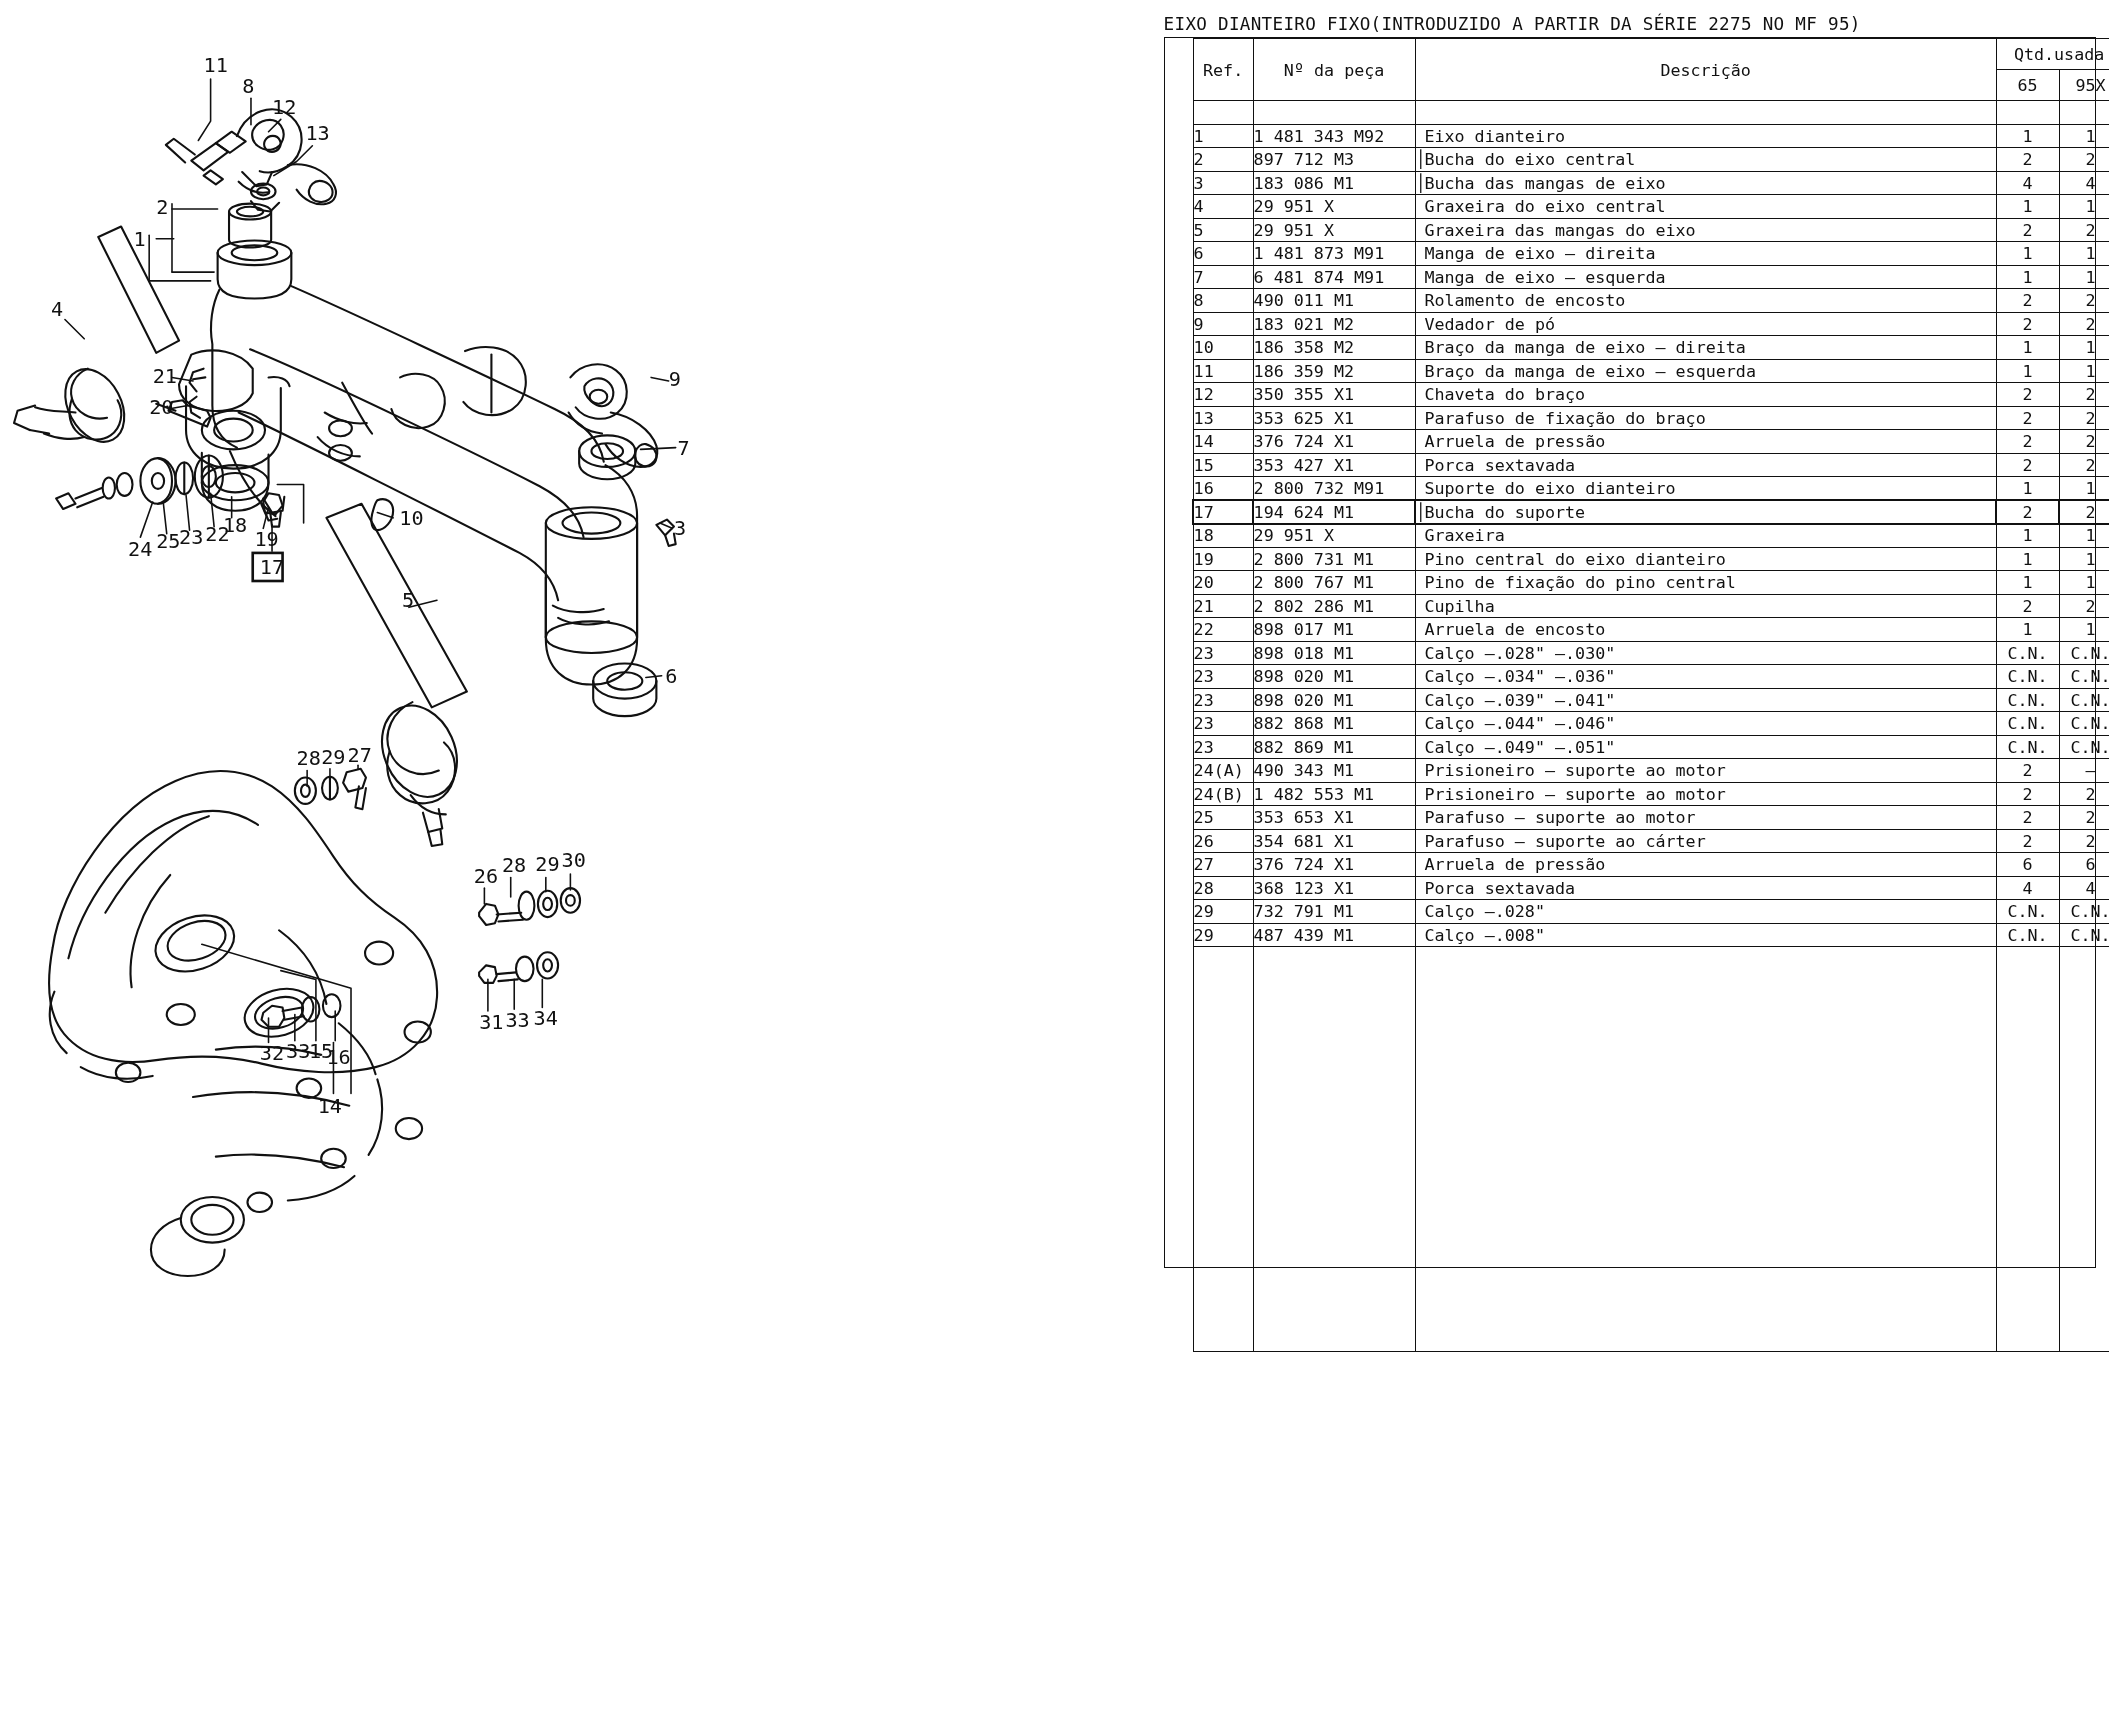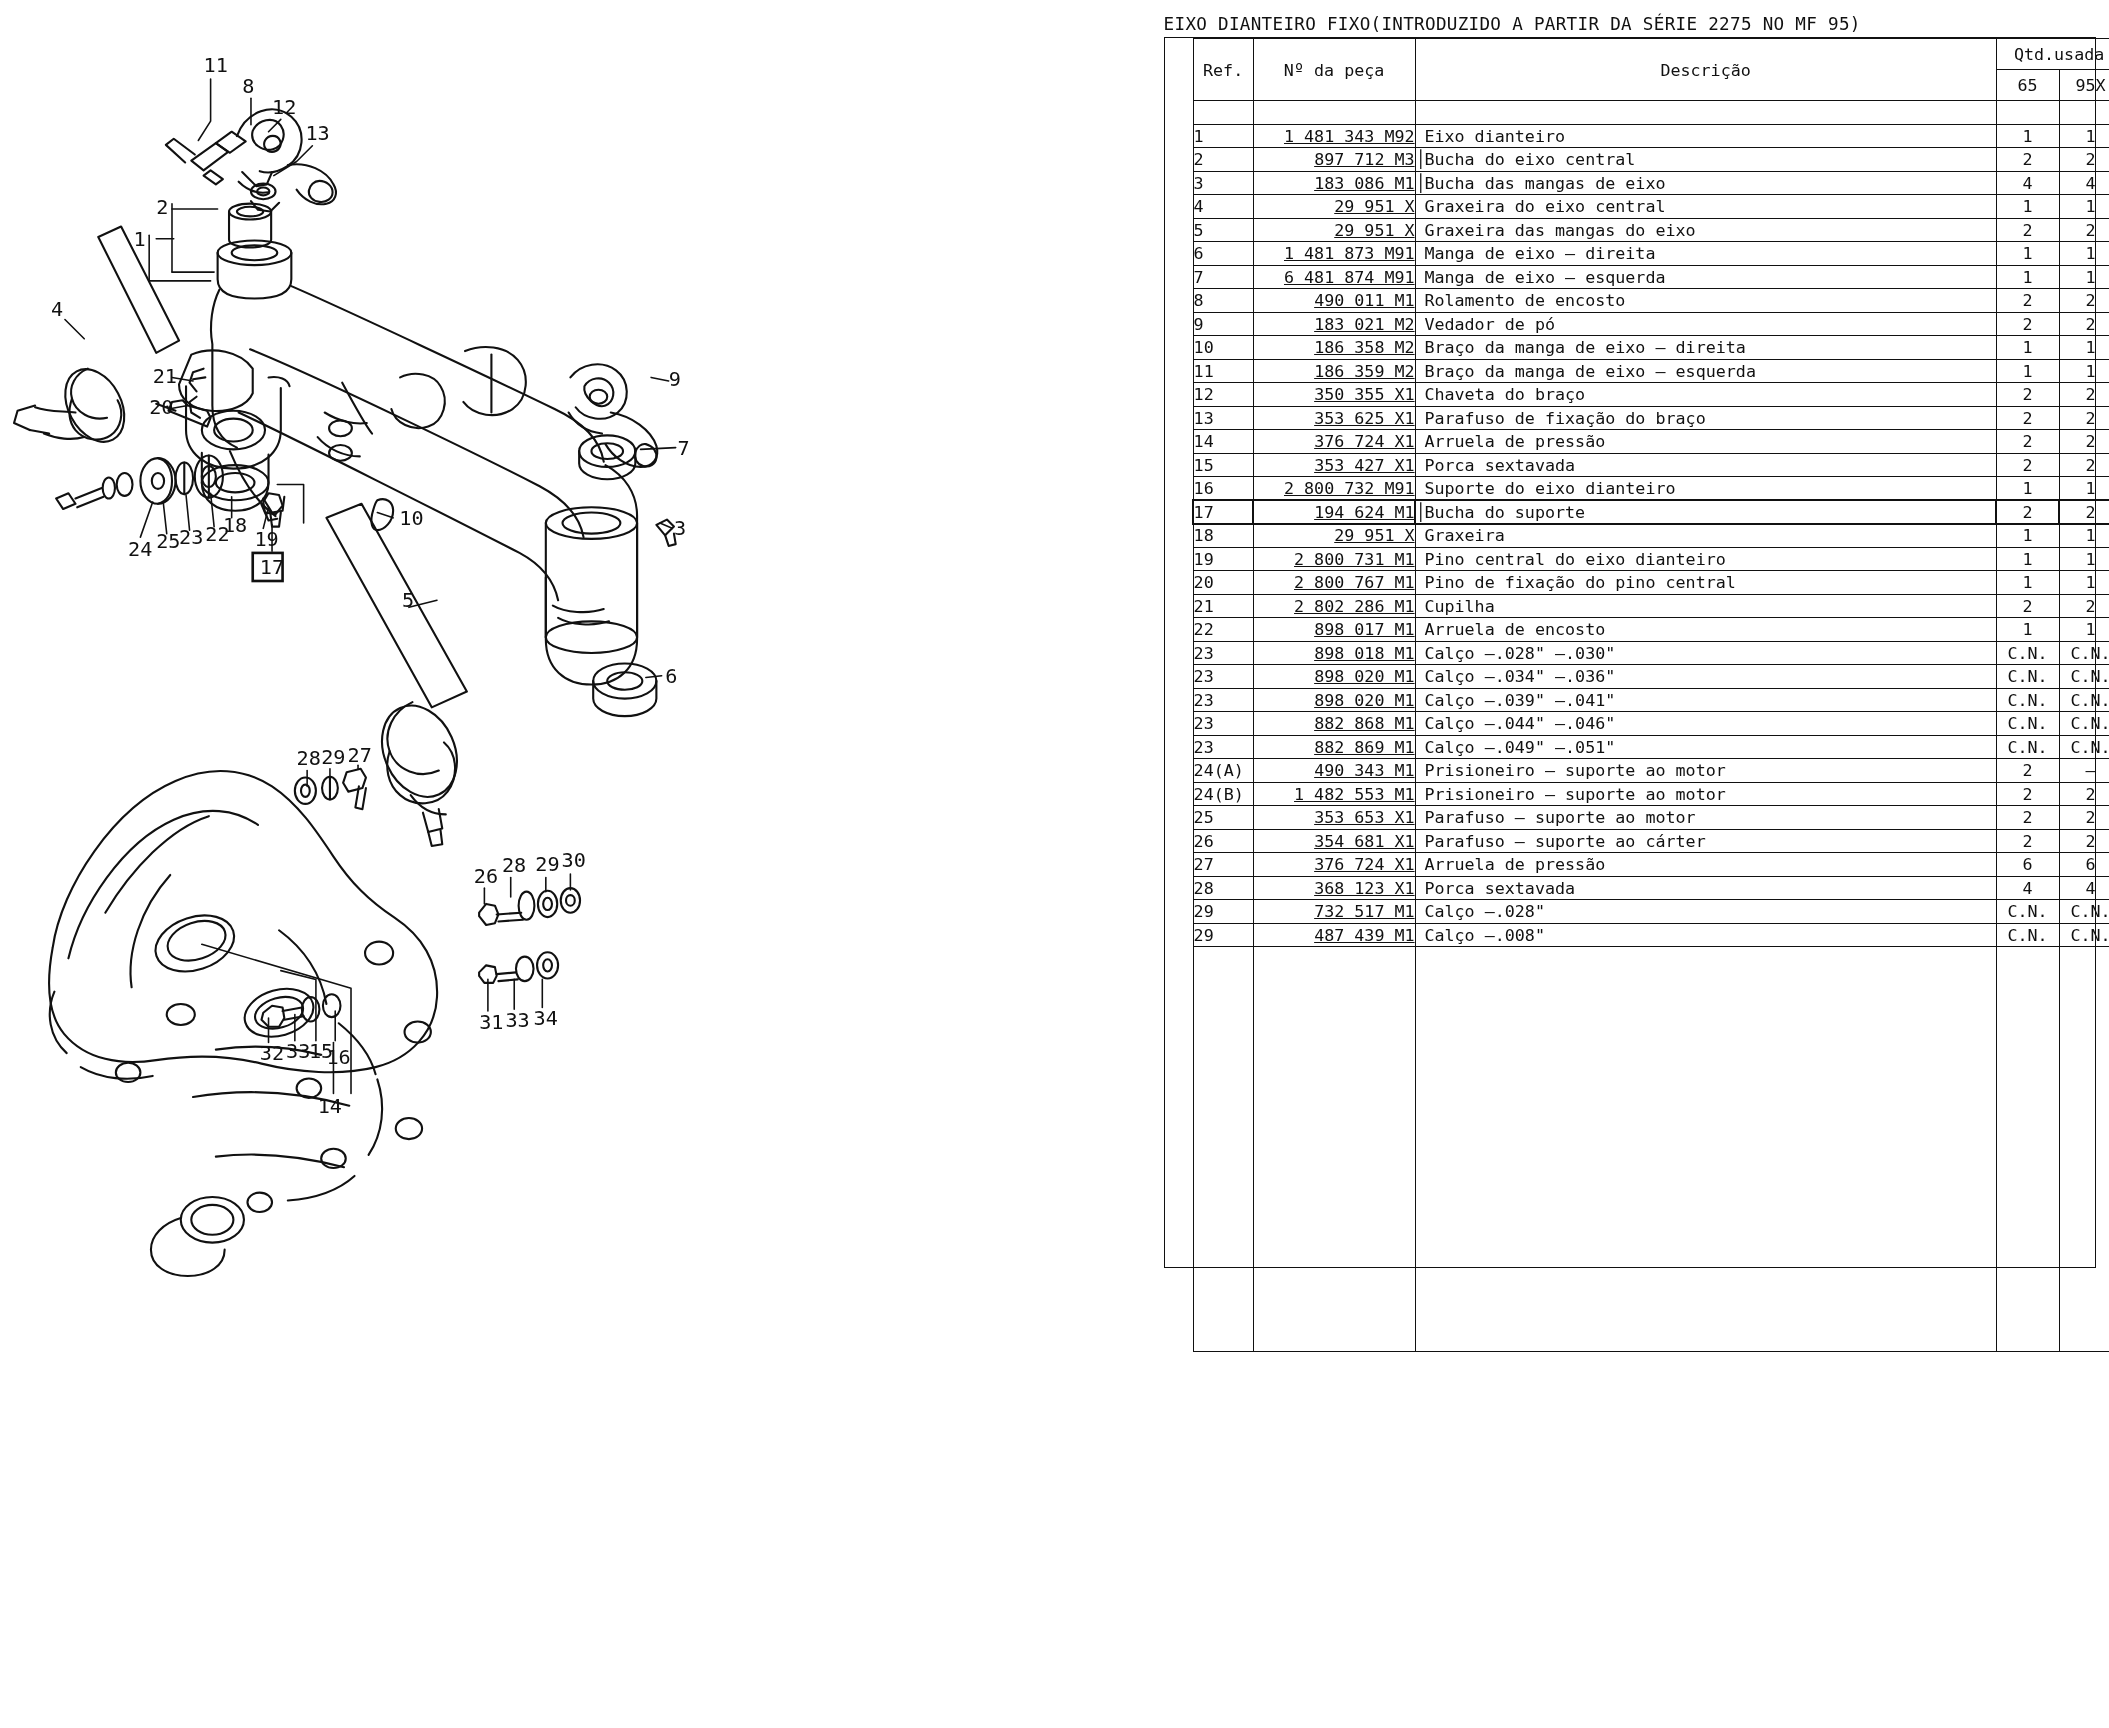--- a/index.html
+++ b/index.html
@@ -20,21 +20,21 @@
   table.parts th,table.parts td{border:0.9px solid #111;padding:0;}
   .hdr-ref{width:60px;}
   .hdr-num{width:162px;}
   .hdr-desc{width:auto;}
   .hdr-q{width:63px;}
   thead th{font-weight:normal;text-align:center;height:30px;vertical-align:middle;font-size:16.7px;}
   thead th.qtd{border-bottom:0.9px solid #111;}
   tbody td{height:22.5px;line-height:22.5px;border-left:0.9px solid #111;border-right:0.9px solid #111;border-top:none;border-bottom:none;}
   tbody tr td{white-space:nowrap;overflow:hidden;}
   td.c-ref{padding-left:8.8px;}
-  td.c-num{text-align:right;padding-right:12.3px;text-decoration:underline;}
+  td.c-num{padding-right:12.3px;}
   td.c-desc{padding-left:8.8px;}
   td.c-q{text-align:center;}
   tbody tr.blank td{height:22.5px;}
   tr.highlight td{outline:2.2px solid #111;outline-offset:-1.8px;}
   .brace{display:inline-block;width:8.8px;}
   .tail-fill{height:404px;}
 </style>
 </head>
 <body>
 
@@ -611,21 +611,21 @@
           </tr>
           <tr>
             <td class="c-ref">28</td>
             <td class="c-num">368 123 X1</td>
             <td class="c-desc"><span class="brace"></span>Porca sextavada</td>
             <td class="c-q">4</td>
             <td class="c-q">4</td>
           </tr>
           <tr>
             <td class="c-ref">29</td>
-            <td class="c-num">732 517 M1</td>
+            <td class="c-num">732 791 M1</td>
             <td class="c-desc"><span class="brace"></span>Calço –.028"</td>
             <td class="c-q">C.N.</td>
             <td class="c-q">C.N.</td>
           </tr>
           <tr>
             <td class="c-ref">29</td>
             <td class="c-num">487 439 M1</td>
             <td class="c-desc"><span class="brace"></span>Calço –.008"</td>
             <td class="c-q">C.N.</td>
             <td class="c-q">C.N.</td>

